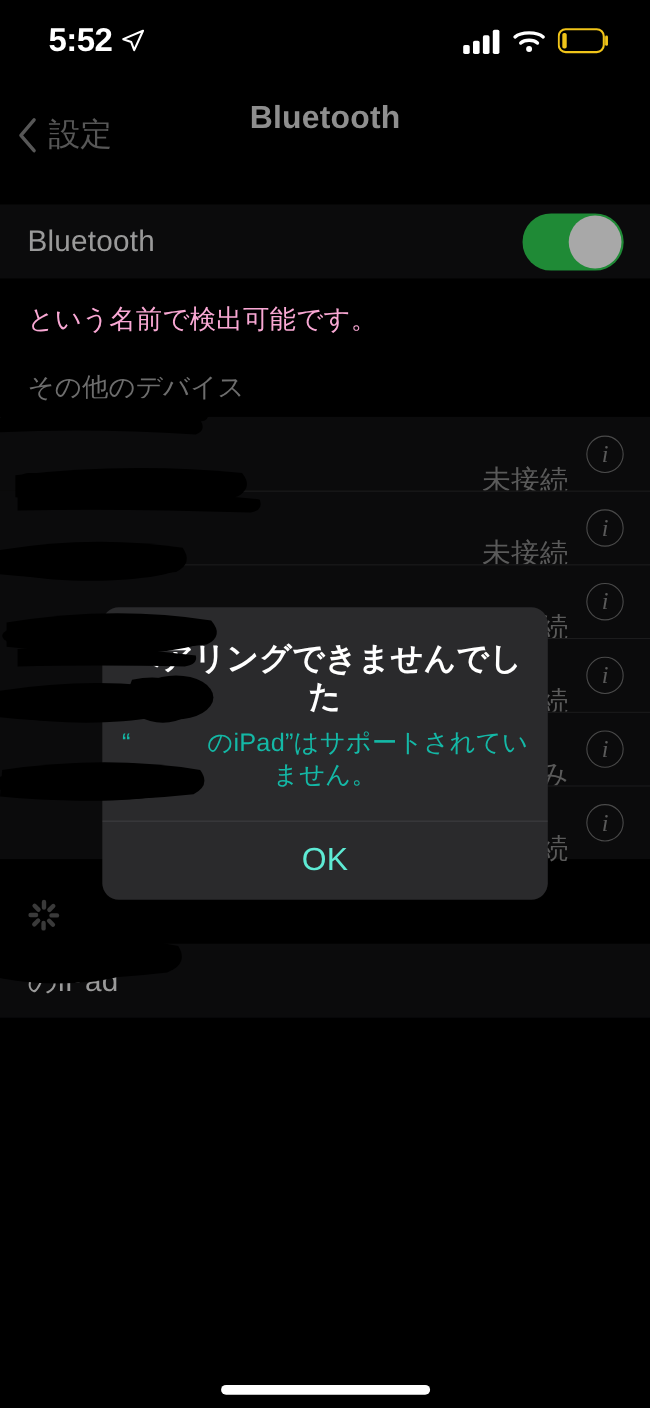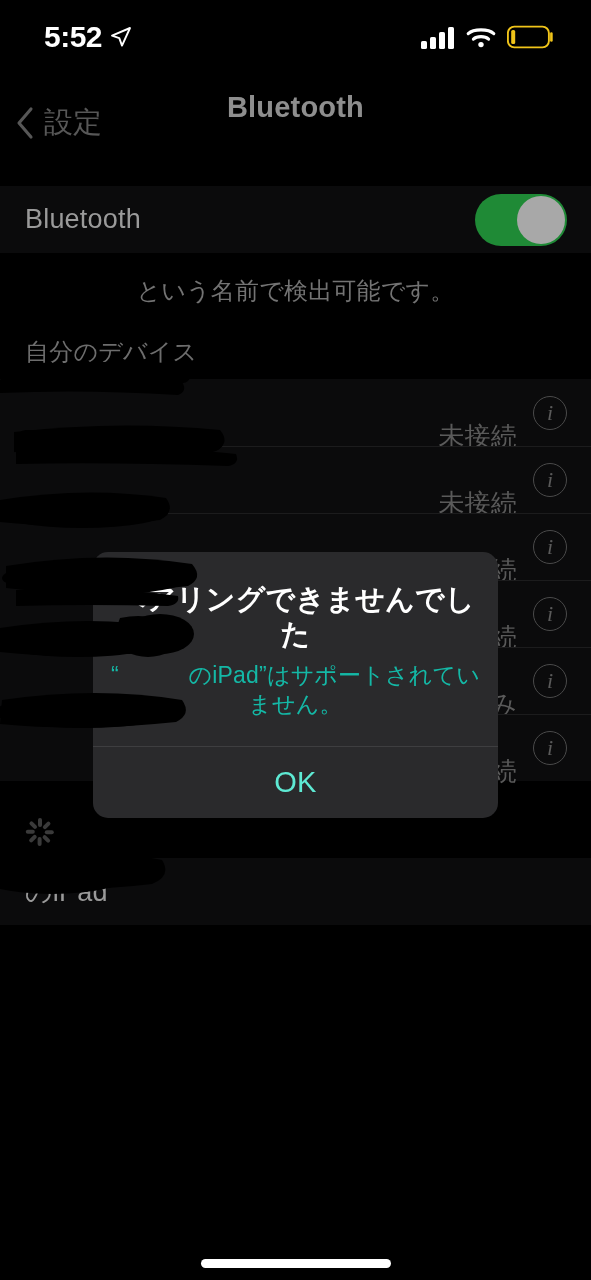--- a/index.html
+++ b/index.html
@@ -69,22 +69,22 @@
     width:92px; height:52px; border-radius:26px; background:#1f8a36;
     position:relative; flex:none;
   }
   .switch .knob {
     position:absolute; top:2px; right:2px; width:48px; height:48px;
     border-radius:50%; background:#a8a8a8;
   }
 
   
   .footer-text {
-    padding:22px 25px 0 25px; font-size:24px; color:#737373;
-    line-height:1.3; text-align:center; letter-spacing:0.2px;
+    padding:22px 25px 0 25px; font-size:24px; color:#f9a8d4;
+    line-height:1.3; letter-spacing:0.2px;
   }
   .section-header {
     padding:30px 25px 11px 25px; font-size:24px; color:#6d6d6d;
     letter-spacing:0.2px; display:flex; align-items:center; gap:14px;
   }
 
   
   .spinner { position:relative; width:30px; height:30px; flex:none; }
   .spinner i {
     position:absolute; left:13.2px; top:1px; width:3.6px; height:9px;
@@ -176,21 +176,21 @@
           <div class="switch">
             <div class="knob"></div>
           </div>
         </div>
       </div>
     </div>
 
     <div class="footer-text">という名前で検出可能です。</div>
 
     <div class="section-header">
-      <span>自分のデバイス</span>
+      <span>その他のデバイス</span>
     </div>
 
     <div class="group">
       <div class="row">
         <span class="row-label"></span>
         <div class="row-right">
           <span class="row-status">未接続</span>
           <span class="info-icon">i</span>
         </div>
       </div>

